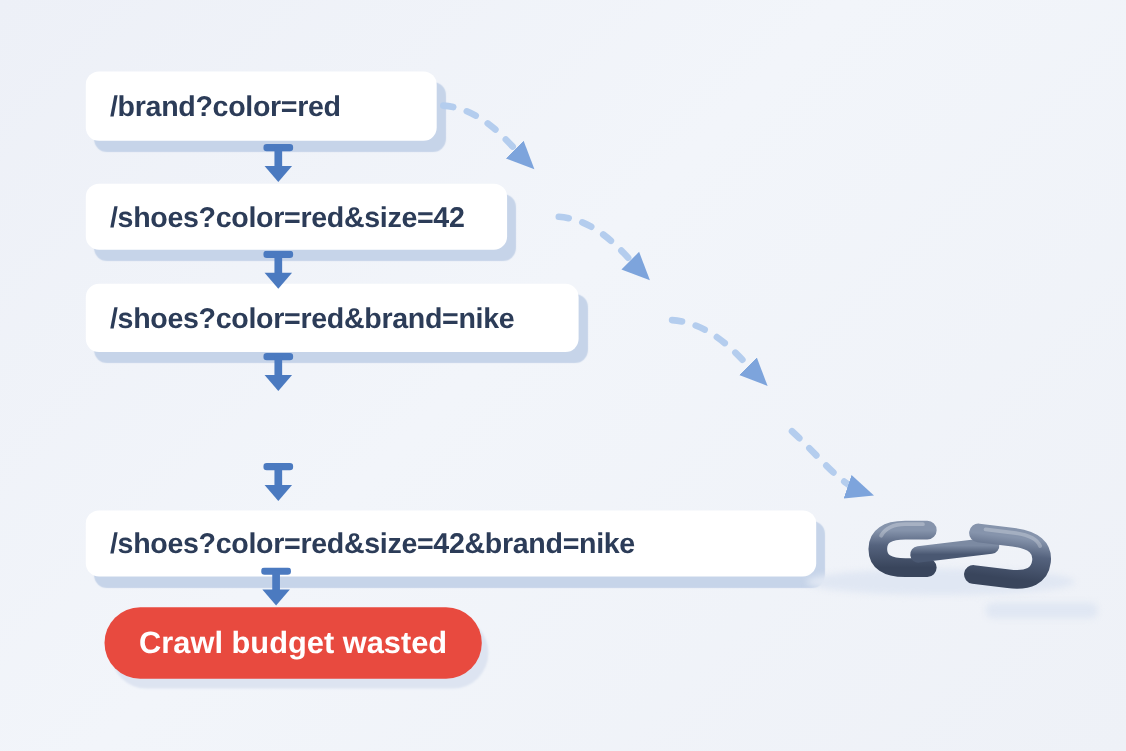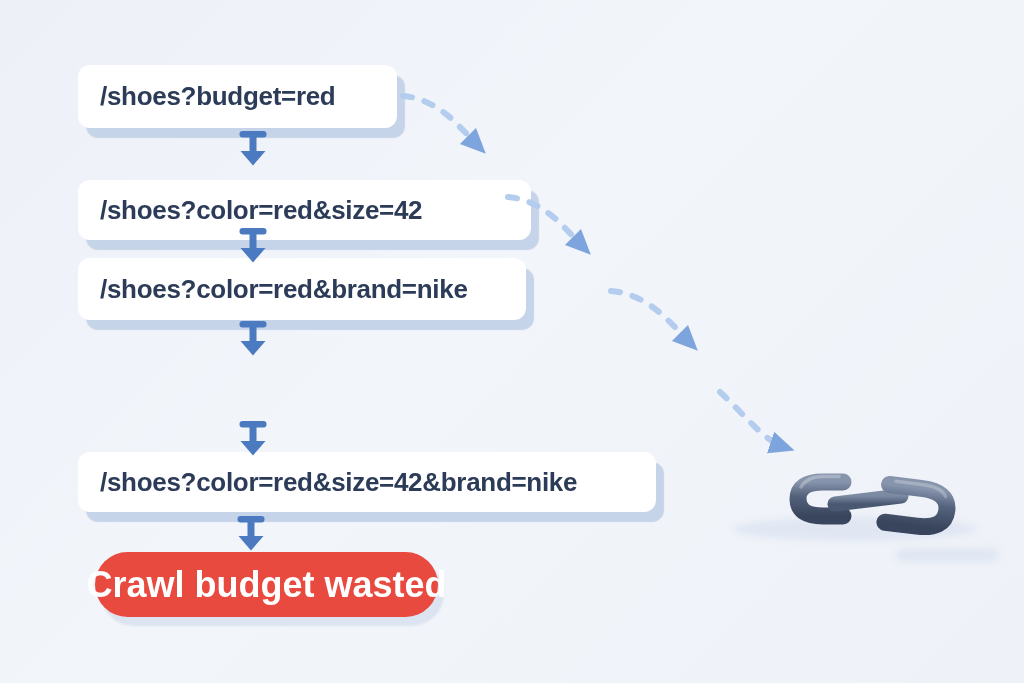--- a/index.html
+++ b/index.html
@@ -17,43 +17,43 @@
     font-size:26px;font-weight:600;color:#2c3c58;white-space:nowrap;
     letter-spacing:-0.3px;
   }
   .down-arrow{position:absolute;width:30px;height:35px;}
   .arc-overlay{position:absolute;left:0;top:0;pointer-events:none;}
   .result-pill{
     position:absolute;left:95px;top:552px;width:343px;height:65px;
     background:#e84a3f;border-radius:33px;display:flex;align-items:center;
     justify-content:center;box-shadow:6px 9px 2px #dde4f1;
   }
-  .result-text{font-size:36px;font-weight:600;color:#ffffff;white-space:nowrap;}
+  .result-text{font-size:28px;font-weight:600;color:#ffffff;white-space:nowrap;}
   .ground-shadow{
     position:absolute;background:#e0e7f3;border-radius:50%;filter:blur(3px);
   }
   .ground-shadow.big{left:733px;top:517px;width:244px;height:24px;}
   .ground-shadow.small{left:896px;top:548px;width:102px;height:14px;border-radius:8px;}
   .chain-svg{position:absolute;left:783px;top:462px;}
 </style>
 </head>
 <body>
 
 <div id="canvas">
 
   <div class="url-box" style="top:65px;width:319px;height:63px;">
-    <span class="url-text">/shoes?budget=red</span>
+    <span class="url-text">/brand?color=red</span>
   </div>
-  <div class="url-box" style="top:180px;width:453px;height:60px;">
+  <div class="url-box" style="top:167px;width:383px;height:60px;">
     <span class="url-text">/shoes?color=red&amp;size=42</span>
   </div>
   <div class="url-box" style="top:258px;width:448px;height:62px;">
     <span class="url-text">/shoes?color=red&amp;brand=nike</span>
   </div>
-  <div class="url-box" style="top:452px;width:578px;height:60px;">
+  <div class="url-box" style="top:464px;width:664px;height:60px;">
     <span class="url-text">/shoes?color=red&amp;size=42&amp;brand=nike</span>
   </div>
 
   <svg class="down-arrow" style="left:238px;top:131px;" viewBox="0 0 30 35">
     <g fill="#4b7ac0">
       <rect x="1.5" y="0" width="27" height="6.5" rx="3"></rect>
       <rect x="11.5" y="3" width="7" height="19"></rect>
       <polygon points="2.5,20 27.5,20 15,34.5"></polygon>
     </g>
   </svg>

